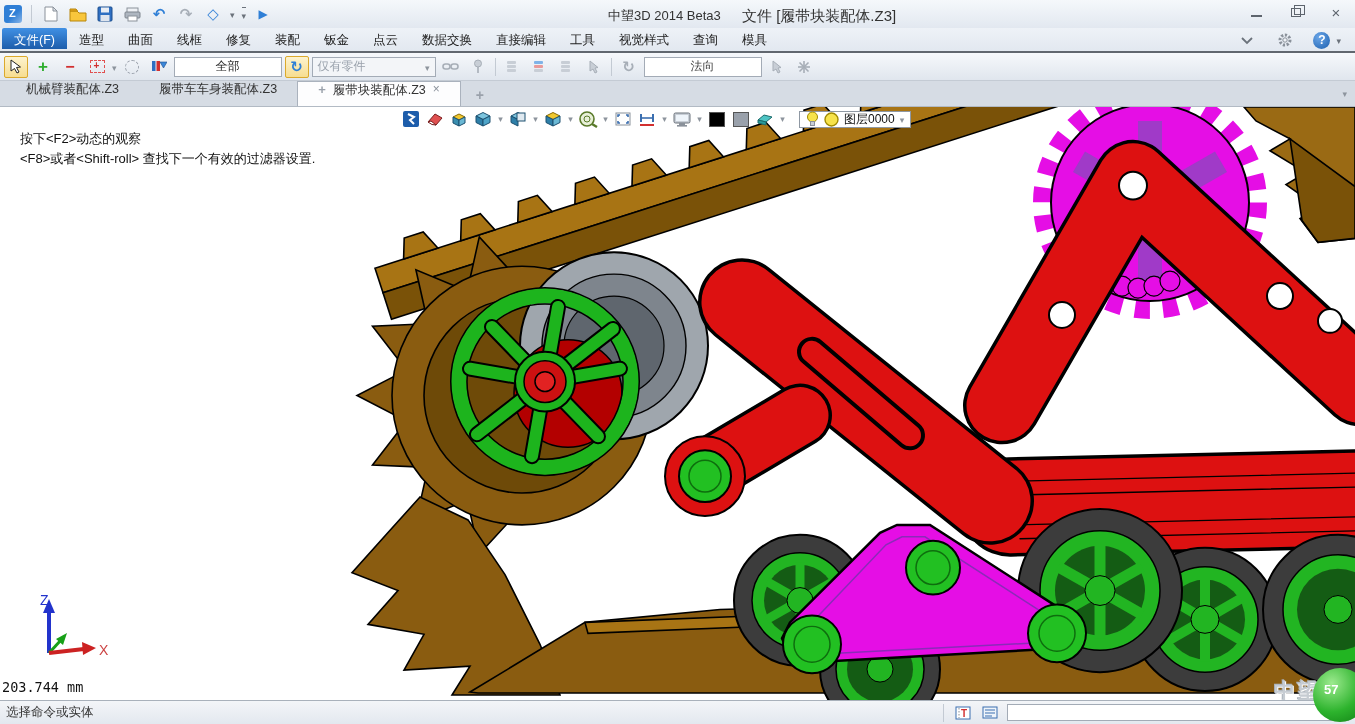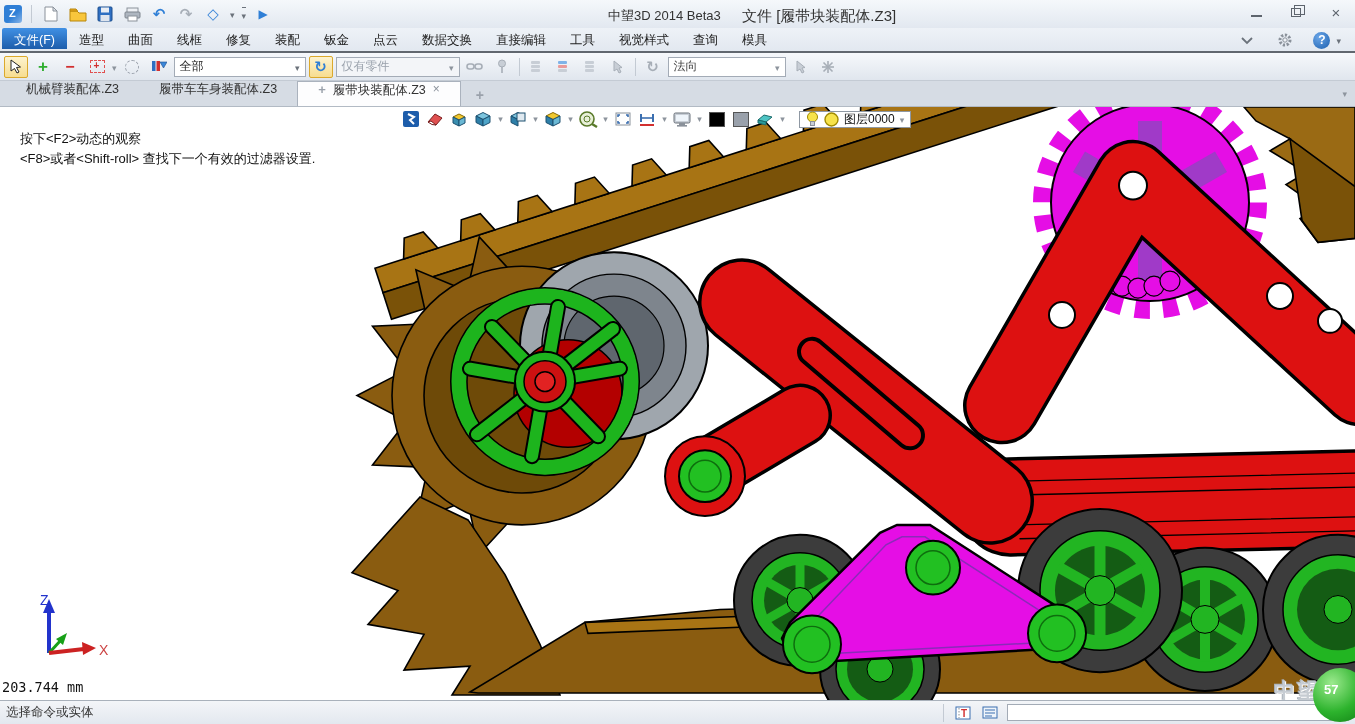--- a/index.html
+++ b/index.html
@@ -186,21 +186,21 @@
     <span class="tb-btn">
         <span class="lasso"></span>
       </span>
     <span class="tb-btn">
       <svg width="16" height="15">
           <rect x="1" y="2" width="3.5" height="10" fill="#2e6fc2"></rect>
           <rect x="5.5" y="2" width="3.5" height="10" fill="#d23030"></rect>
           <path d="M9 3 L16 3 L12.5 9 Z" fill="#3b86d8" stroke="#1c4e8e" stroke-width="0.6"></path>
         </svg>
     </span>
-    <span class="combo" style="width:132px;">
+    <span class="combo" style="width:108px;flex-direction:column;">
       <span>全部</span>
       <span class="spring"></span>
         <span class="g-caret"></span>
     </span>
     <span class="tb-btn hl g-rotate blue"></span>
     <span class="combo disabled" style="width:124px;">
       <span>仅有零件</span>
       <span class="spring"></span>
         <span class="g-caret-lite"></span>
     </span>
@@ -238,21 +238,21 @@
           <rect x="2" y="10" width="9" height="3" rx="1" fill="#c8ced6"></rect>
         </svg>
     </span>
     <span class="tb-btn">
       <svg width="12" height="14">
           <path d="M2 1 L2 11 L5 9 L7 13 L9 12 L7 8 L10 7.5 Z" fill="#c8ced6" stroke="#a7aeb7"></path>
         </svg>
     </span>
     <span class="vsep"></span>
     <span class="tb-btn g-rotate gray"></span>
-    <span class="combo" style="width:118px; color:#444;">
+    <span class="combo" style="width:118px; color:#444;flex-direction:column;">
       <span>法向</span>
       <span class="spring"></span>
         <span class="g-caret-lite"></span>
     </span>
     <span class="tb-btn">
       <svg width="12" height="14">
           <path d="M2 1 L2 11 L5 9 L7 13 L9 12 L7 8 L10 7.5 Z" fill="#c8ced6" stroke="#a7aeb7"></path>
         </svg>
     </span>
     <span class="tb-btn">

